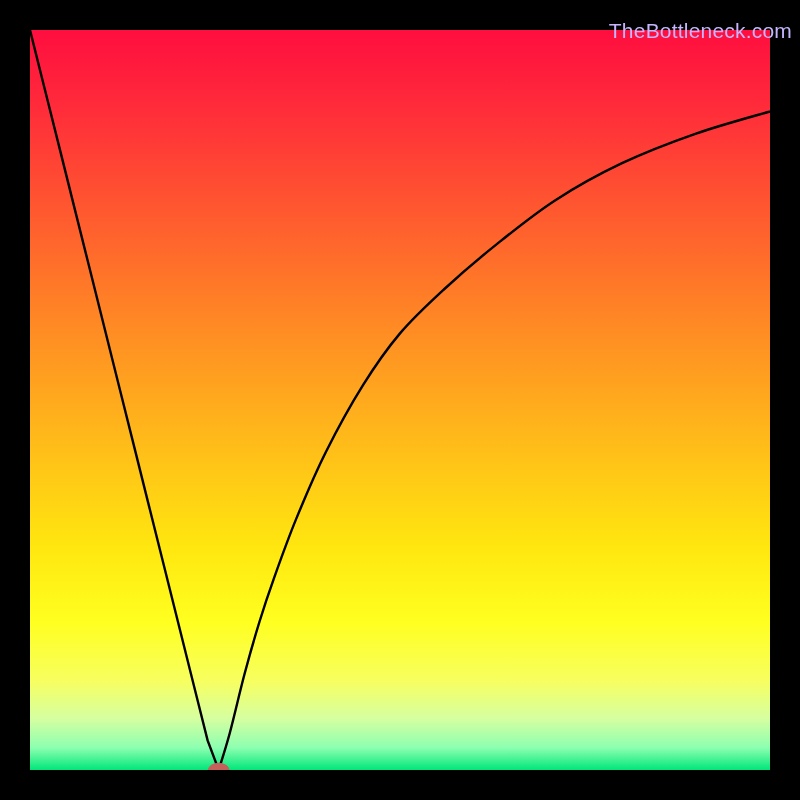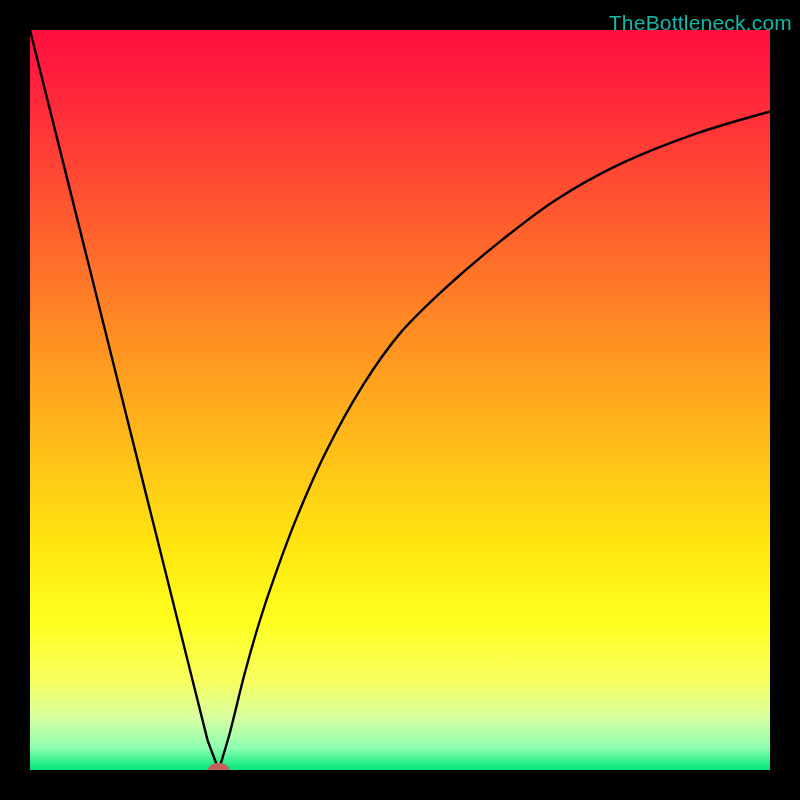--- a/index.html
+++ b/index.html
@@ -20,23 +20,23 @@
   .plot {
     position: absolute;
     left: 30px;
     top: 30px;
     width: 740px;
     height: 740px;
     overflow: hidden;
   }
   .watermark {
     position: absolute;
-    top: 11px;
+    top: 19px;
     right: 8px;
-    color: #14b8a6;
+    color: #c4b5fd;
     font-size: 21px;
     font-weight: 500;
     letter-spacing: 0.2px;
     z-index: 10;
   }
 </style>
 </head>
 <body>
 
 <div class="frame">

